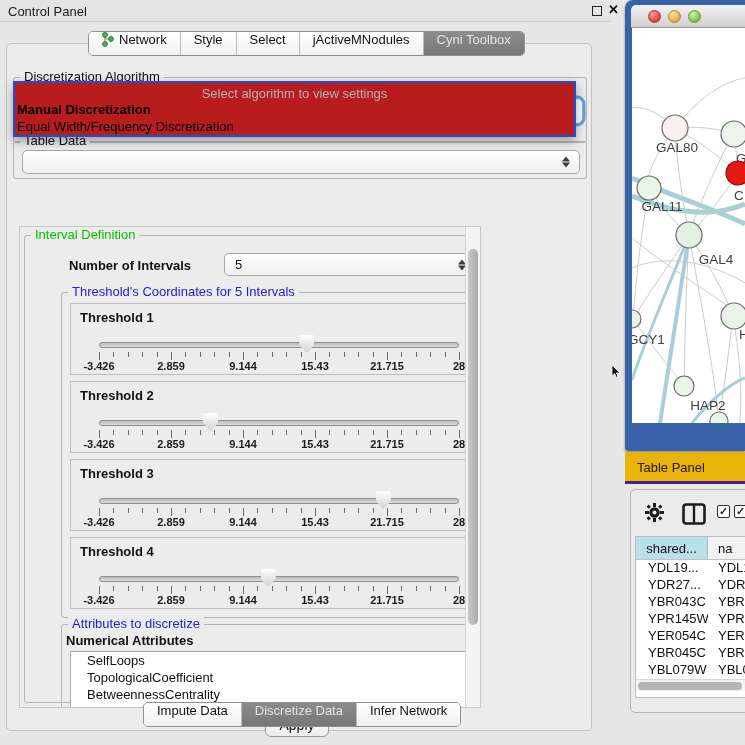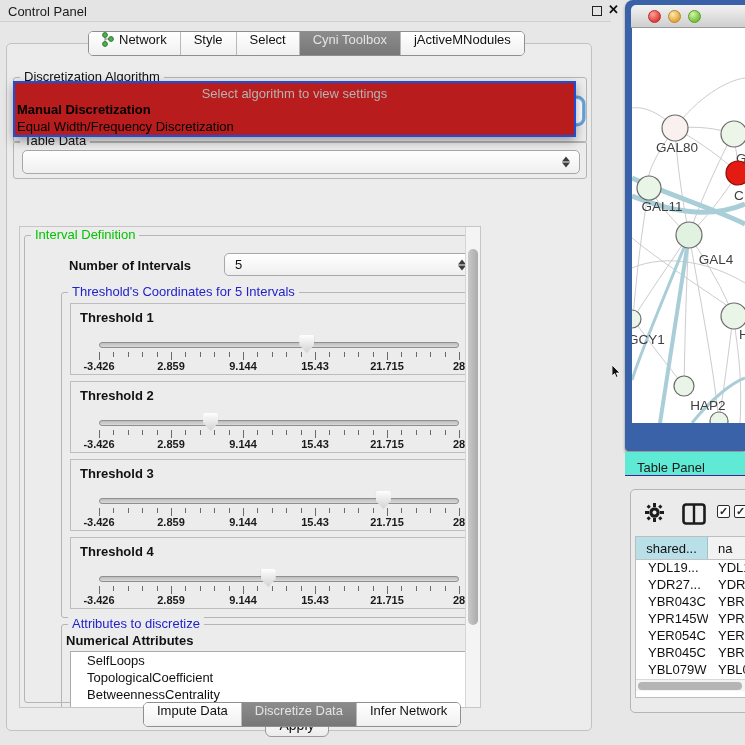--- a/index.html
+++ b/index.html
@@ -68,21 +68,21 @@
 
   
   .net-frame { position:absolute; left:625px; top:0; width:120px; height:451px; background:#3a62a8; border-radius:8px 0 0 4px; box-shadow:0 2px 3px rgba(0,0,0,.4); }
   .net-titlebar { position:absolute; left:6px; top:5px; width:114px; height:23px; background:linear-gradient(#f2f2f2,#cfcfcf); border-radius:5px 0 0 0; border-bottom:1px solid #9a9a9a; }
   .light { position:absolute; top:5px; width:13px; height:13px; border-radius:50%; }
   .light.red    { left:17px; background:radial-gradient(circle at 35% 30%, #ff9f9a, #dd3f3a 70%); border:1px solid #b5302c; }
   .light.yellow { left:37px; background:radial-gradient(circle at 35% 30%, #ffe9a8, #e0a73c 70%); border:1px solid #b8862f; }
   .light.green  { left:57px; background:radial-gradient(circle at 35% 30%, #d2f5a8, #76c13c 70%); border:1px solid #5e9a2f; }
   .net-canvas { position:absolute; left:7px; top:28px; width:113px; height:395px; background:#fff; overflow:hidden; }
 
-  .tp-header { position:absolute; left:625px; top:452px; width:120px; height:24px; background:#5eead4; border-bottom:1px solid #4c1d95; }
+  .tp-header { position:absolute; left:625px; top:452px; width:120px; height:32px; background:#eab308; border-bottom:3px solid #4c1d95; }
   .tp-header .t { position:absolute; left:12px; top:8px; font-size:13px; color:#1a1a1a; }
   .tp-card { position:absolute; left:630px; top:489px; width:120px; height:224px; background:#ebebeb; border:1px solid #b5b5b5; border-radius:5px 0 0 5px; overflow:hidden; }
 
   .tp-toolbar { position:absolute; left:0; top:0; width:100%; height:44px; }
   .tp-toolbar svg { position:absolute; top:13px; }
   .cbx { position:absolute; top:15px; width:13px; height:13px; border:1.6px solid #2c2c2c; border-radius:2px; font-size:11px; line-height:11px; text-align:center; font-weight:bold; color:#2c2c2c; background:#fff; }
 
   .tp-table { position:absolute; left:4px; top:46px; width:116px; height:162px; background:#fff; border:1px solid #bdbdbd; overflow:hidden; }
   .tp-hrow { display:flex; height:23px; border-bottom:1px solid #c2c2c2; }
   .tp-hc1 { width:72px; background:#b9dfe9; border-right:1px solid #9fc2cd; text-align:center; font-size:13px; padding-top:4px; }
@@ -341,25 +341,25 @@
         <circle cx="9" cy="7" r="2.4" fill="#4fae4f" stroke="#2c7a2c"></circle>
       </svg>
       <span>Network</span>
     </div>
     <div class="tab">
       <span>Style</span>
     </div>
     <div class="tab">
       <span>Select</span>
     </div>
+    <div class="tab">
+      <span>jActiveMNodules</span>
+    </div>
     <div class="tab selected">
       <span>Cyni Toolbox</span>
-    </div>
-    <div class="tab">
-      <span>jActiveMNodules</span>
     </div>
   </div>
 <div id="bottom-tabs" class="tabgroup">
     <div class="tab">
       <span>Impute Data</span>
     </div>
     <div class="tab selected">
       <span>Discretize Data</span>
     </div>
     <div class="tab">

